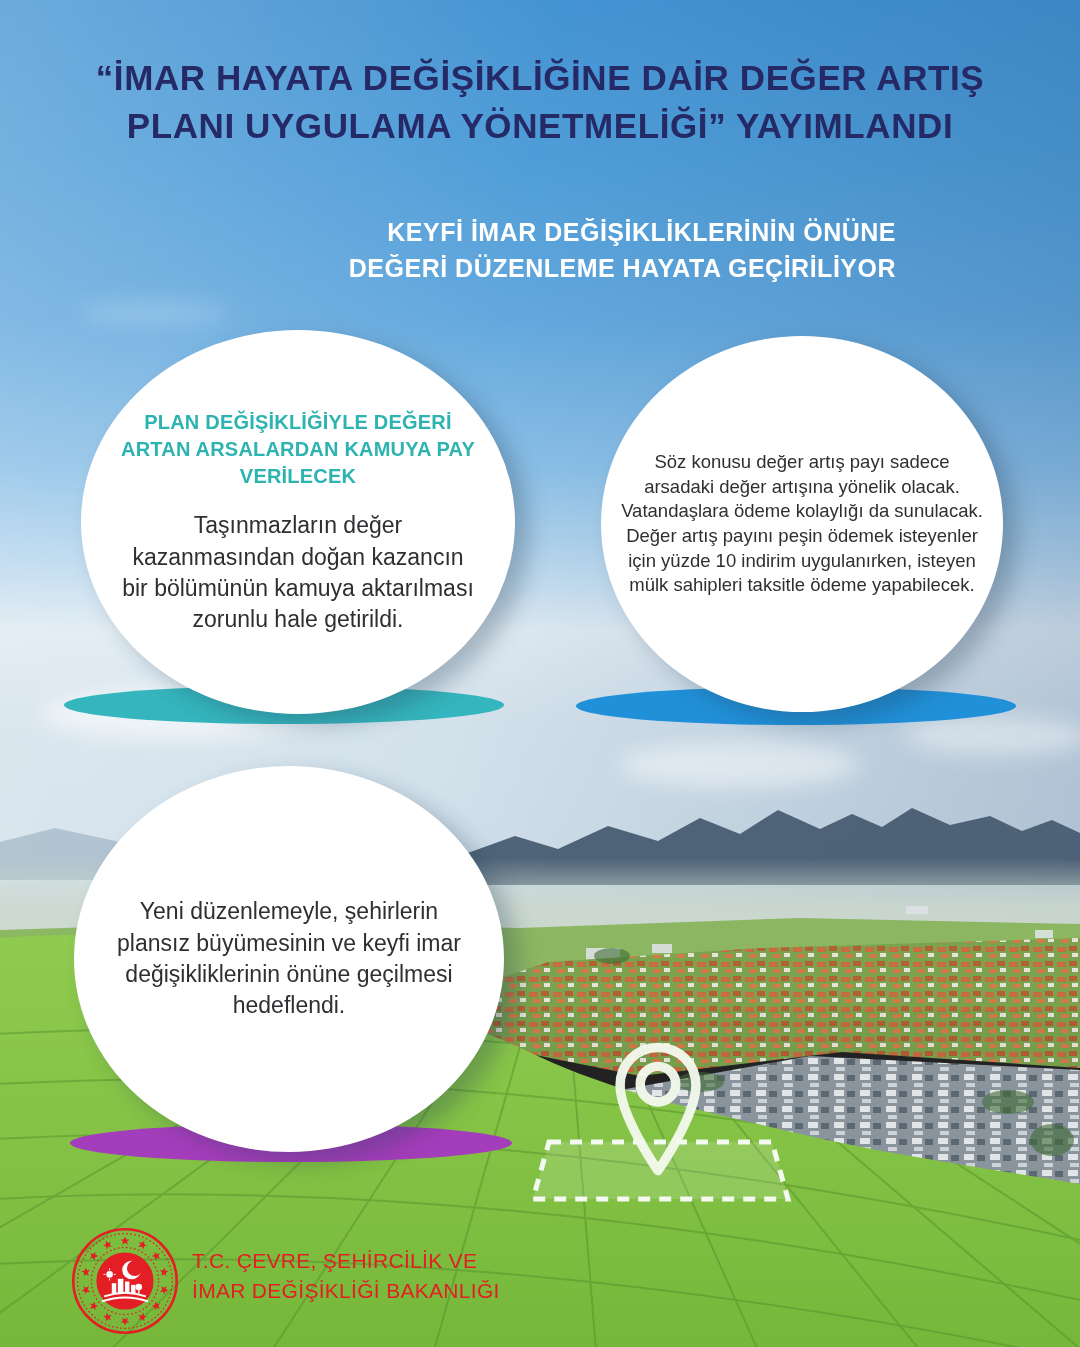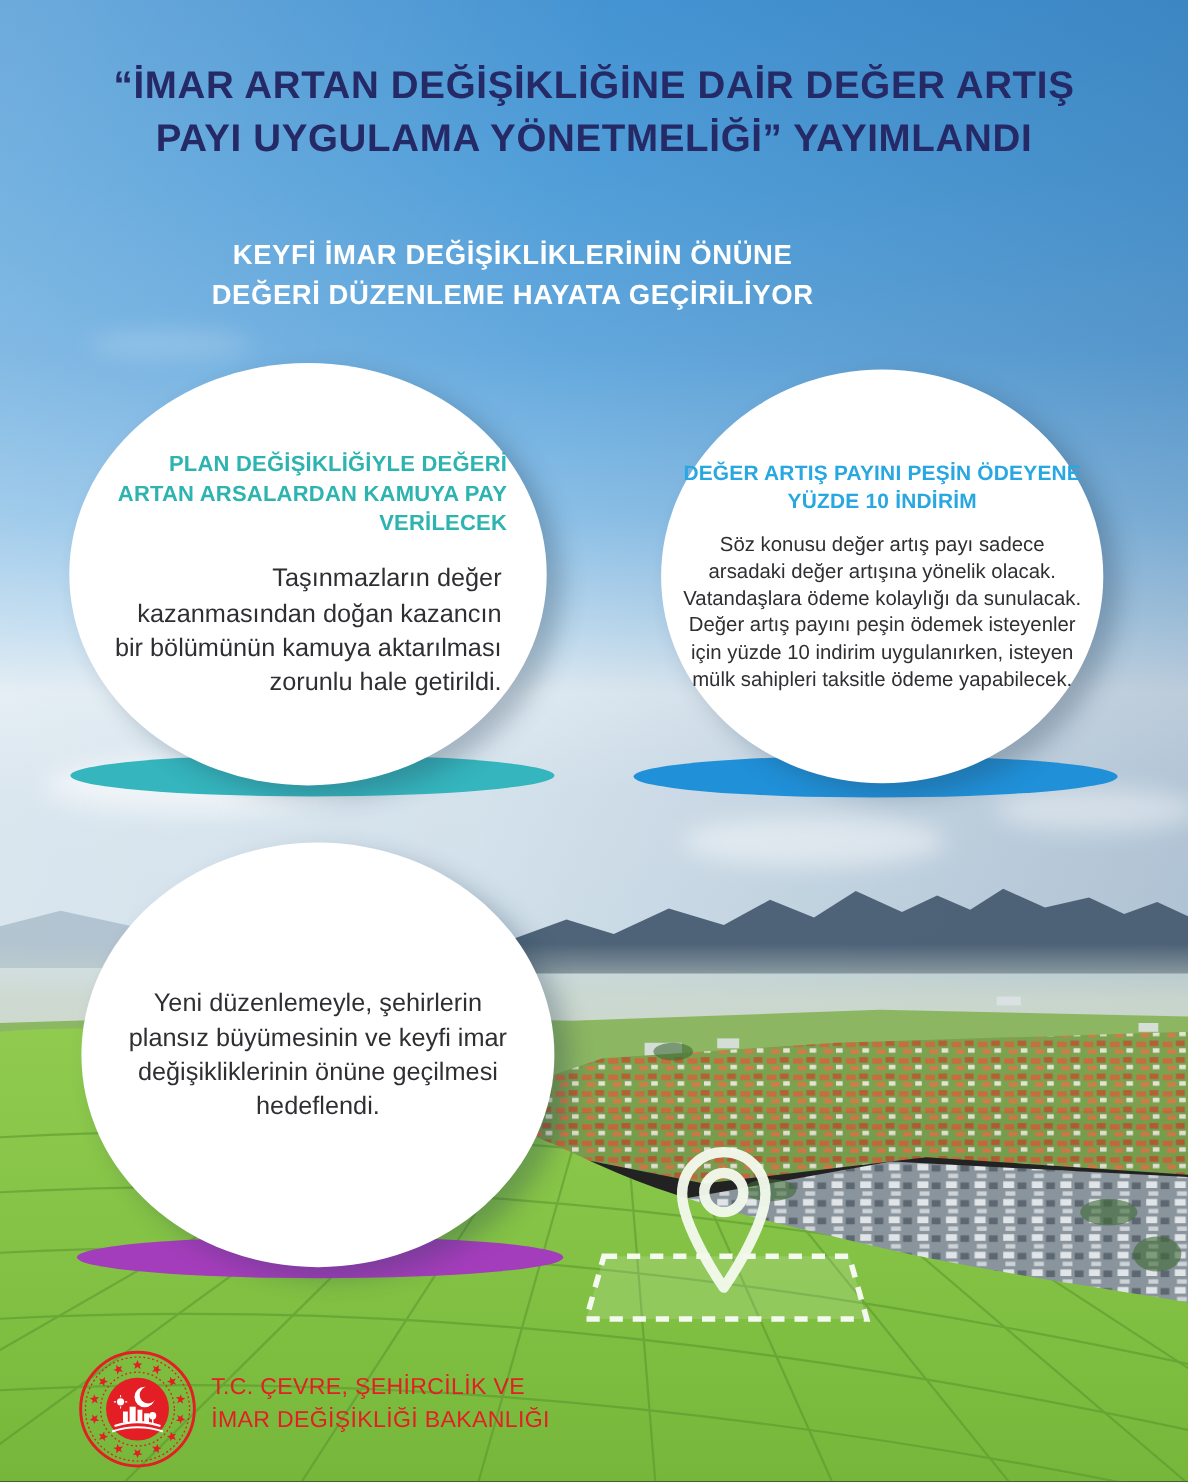--- a/index.html
+++ b/index.html
@@ -21,34 +21,34 @@
   .cloud.c3{left:905px; top:716px; width:185px; height:40px; opacity:.4;}
   .cloud.c4{left:80px; top:300px; width:150px; height:26px; opacity:.18;}
   
   .landscape{position:absolute; left:0; top:0; width:1080px; height:1347px;}
   
   .title{
     position:absolute; left:0; top:54px; width:1080px; text-align:center;
     font-weight:800; font-size:35px; line-height:1.36; letter-spacing:.6px;
   }
   .subtitle{
-    position:absolute; left:0; top:214px; width:896px; text-align:center;
-    font-weight:800; font-size:25px; line-height:1.45; letter-spacing:.5px;padding-left:18px;
+    position:absolute; left:0; top:214px; width:896px; text-align:right;
+    font-weight:800; font-size:25px; line-height:1.45; letter-spacing:.5px;
   }
   
   .platform{position:absolute; border-radius:50%;}
   .platform.p1{left:64px;  top:686px;  width:440px; height:38px;}
   .platform.p2{left:576px; top:687px;  width:440px; height:38px;}
   .platform.p3{left:70px;  top:1124px; width:442px; height:38px;}
   .oval{
     position:absolute; background:#fff; border-radius:50%;
     display:flex; flex-direction:column; align-items:center; justify-content:center;
     text-align:center; box-shadow:14px 10px 22px rgba(34,58,84,.30);
   }
-  .oval.o1{left:63px;  top:330px; width:434px; height:384px; gap:20px; padding:0 28px; box-sizing:border-box;text-align:right;}
+  .oval.o1{left:81px;  top:330px; width:434px; height:384px; gap:20px; padding:0 28px; box-sizing:border-box;}
   .oval.o2{left:601px; top:336px; width:402px; height:376px; gap:13px; padding:0 16px; box-sizing:border-box;}
   .oval.o3{left:74px;  top:766px; width:430px; height:386px; gap:17px; padding:0 26px; box-sizing:border-box;}
   .bubble-heading{font-weight:800; font-size:20px; line-height:1.36; letter-spacing:.2px;}
   .oval.o2 .bubble-heading{font-size:19px; max-width:372px;}
   .oval.o1 .bubble-heading{max-width:362px;}
   .oval.o3 .bubble-heading{max-width:368px;}
   .bubble-body{color:#2f2f33; font-size:23px; line-height:1.36;}
   .oval.o1 .bubble-body{max-width:352px;}
   .oval.o2 .bubble-body{font-size:18.5px; max-width:362px; line-height:1.33;}
   .oval.o3 .bubble-body{max-width:372px;}
@@ -159,39 +159,38 @@
   <svg class="parcel-svg" viewBox="0 0 320 110">
     <polygon points="49,22 272,22 288,79 33,79" fill="rgba(255,255,255,0.14)" stroke="#f4faf0" stroke-width="5" stroke-dasharray="12 9" stroke-linecap="butt"></polygon>
   </svg>
 
   <svg class="pin-svg" viewBox="0 0 76 116">
     <path d="M38,6 C20,6 6,20 6,38 C6,64 38,110 38,110 C38,110 70,64 70,38 C70,20 56,6 38,6 Z" fill="none" stroke="#f2f9ec" stroke-width="8" stroke-linejoin="round" opacity="0.96"></path>
     <circle cx="38" cy="37" r="15" fill="none" stroke="#f2f9ec" stroke-width="8" opacity="0.96"></circle>
   </svg>
 
   <div class="title" style="color: rgb(37, 42, 103);">
-    <div>“İMAR ARTAN DEĞİŞİKLİĞİNE DAİR DEĞER ARTIŞ</div>
-    <div>PAYI UYGULAMA YÖNETMELİĞİ” YAYIMLANDI</div>
+    <div>“İMAR HAYATA DEĞİŞİKLİĞİNE DAİR DEĞER ARTIŞ</div>
+    <div>PLANI UYGULAMA YÖNETMELİĞİ” YAYIMLANDI</div>
   </div>
   <div class="subtitle" style="color: rgb(255, 255, 255);">
     <div>KEYFİ İMAR DEĞİŞİKLİKLERİNİN ÖNÜNE</div>
     <div>DEĞERİ DÜZENLEME HAYATA GEÇİRİLİYOR</div>
   </div>
 
   <div class="platform p1" style="background: rgb(53, 181, 189);"></div>
   <div class="platform p2" style="background: rgb(32, 144, 216);"></div>
   <div class="platform p3" style="background: rgb(164, 61, 187);"></div>
 
   <div class="oval o1">
     <div class="bubble-heading" style="color: rgb(45, 179, 176);">PLAN DEĞİŞİKLİĞİYLE DEĞERİ ARTAN ARSALARDAN KAMUYA PAY VERİLECEK</div>
     <div class="bubble-body">Taşınmazların değer kazanmasından doğan kazancın bir bölümünün kamuya aktarılması zorunlu hale getirildi.</div>
   </div>
 
   <div class="oval o2">
-    <div class="bubble-heading" style="color: rgb(40, 167, 225);">DEĞER ARTIŞ PAYINI PEŞİN ÖDEYENE YÜZDE 10 İNDİRİM</div>
     <div class="bubble-body">Söz konusu değer artış payı sadece arsadaki değer artışına yönelik olacak. Vatandaşlara ödeme kolaylığı da sunulacak. Değer artış payını peşin ödemek isteyenler için yüzde 10 indirim uygulanırken, isteyen mülk sahipleri taksitle ödeme yapabilecek.</div>
   </div>
 
   <div class="oval o3">
     <div class="bubble-body">Yeni düzenlemeyle, şehirlerin plansız büyümesinin ve keyfi imar değişikliklerinin önüne geçilmesi hedeflendi.</div>
   </div>
 
   <svg class="emblem" viewBox="0 0 100 100">
     <defs>
       <path id="star" d="M0,-4 L1.2,-1.2 L4,-1.2 L1.8,0.6 L2.6,3.4 L0,1.7 L-2.6,3.4 L-1.8,0.6 L-4,-1.2 L-1.2,-1.2 Z" fill="#e31e24"></path>

